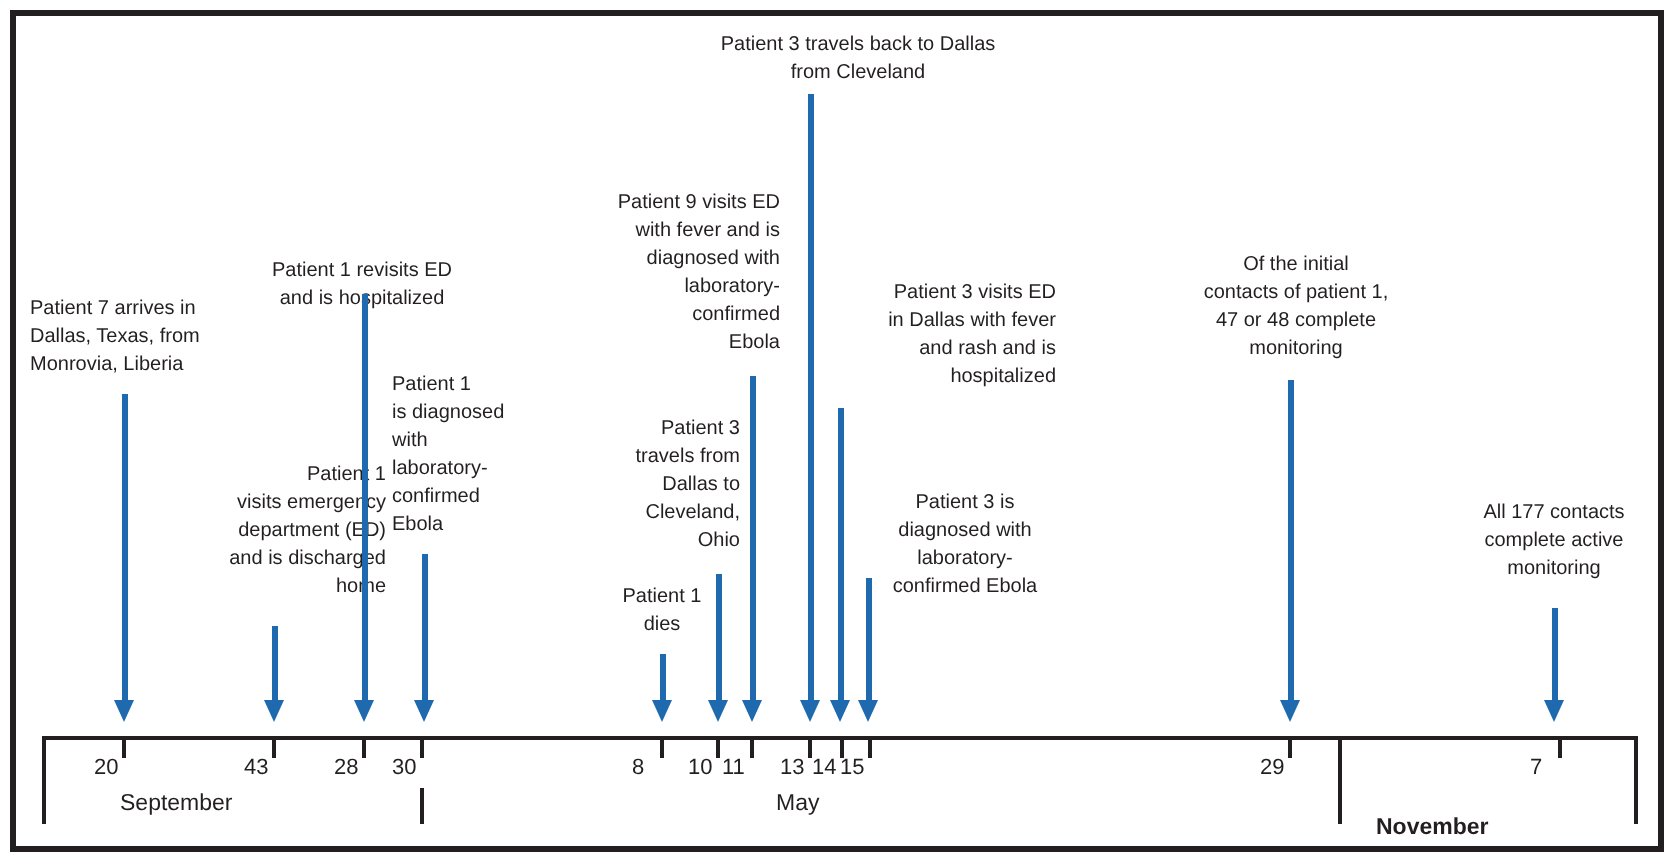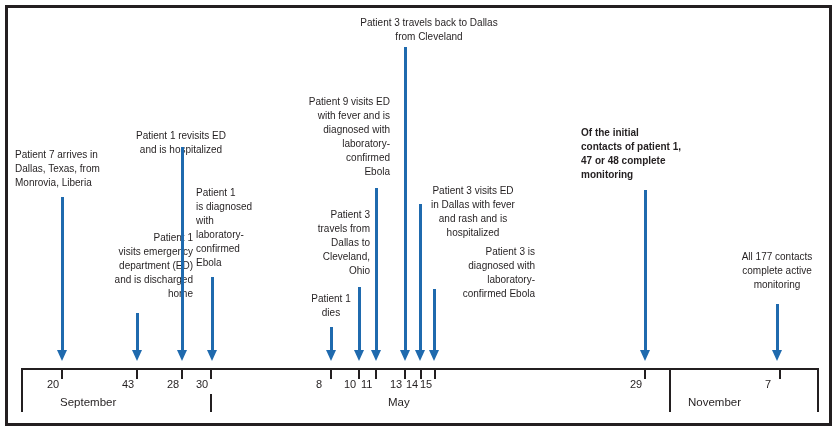--- a/index.html
+++ b/index.html
@@ -78,33 +78,33 @@
 diagnosed with
 laboratory-
 confirmed
 Ebola</div>
       <div class="arrow-shaft" style="left: 374.5px; top: 188px; height: 163px; background: rgb(31, 106, 174);"></div>
       <div class="arrow-head" style="left: 370.5px; top: 350px; border-top: 11px solid rgb(31, 106, 174);"></div>
       <div class="event-label" style="left: 328px; top: 16px; width: 202px; text-align: center;">Patient 3 travels back to Dallas
 from Cleveland</div>
       <div class="arrow-shaft" style="left: 403.5px; top: 47px; height: 304px; background: rgb(31, 106, 174);"></div>
       <div class="arrow-head" style="left: 399.5px; top: 350px; border-top: 11px solid rgb(31, 106, 174);"></div>
-      <div class="event-label" style="left: 418px; top: 140px; width: 110px; text-align: center; margin-top: 44px;">Patient 3 visits ED
+      <div class="event-label" style="left: 418px; top: 140px; width: 110px; text-align: right;">Patient 3 visits ED
 in Dallas with fever
 and rash and is
 hospitalized</div>
       <div class="arrow-shaft" style="left: 418.5px; top: 204px; height: 147px; background: rgb(31, 106, 174);"></div>
       <div class="arrow-head" style="left: 414.5px; top: 350px; border-top: 11px solid rgb(31, 106, 174);"></div>
-      <div class="event-label" style="left: 430px; top: 245px; width: 105px; text-align: right;">Patient 3 is
+      <div class="event-label" style="left: 430px; top: 245px; width: 105px; text-align: center;">Patient 3 is
 diagnosed with
 laboratory-
 confirmed Ebola</div>
       <div class="arrow-shaft" style="left: 432.5px; top: 289px; height: 62px; background: rgb(31, 106, 174);"></div>
       <div class="arrow-head" style="left: 428.5px; top: 350px; border-top: 11px solid rgb(31, 106, 174);"></div>
-      <div class="event-label" style="left: 581px; top: 126px; width: 134px; text-align: left; font-weight: bold;">Of the initial
+      <div class="event-label" style="left: 581px; top: 126px; width: 134px; text-align: center;">Of the initial
 contacts of patient 1,
 47 or 48 complete
 monitoring</div>
       <div class="arrow-shaft" style="left: 643.5px; top: 190px; height: 161px; background: rgb(31, 106, 174);"></div>
       <div class="arrow-head" style="left: 639.5px; top: 350px; border-top: 11px solid rgb(31, 106, 174);"></div>
       <div class="event-label" style="left: 716px; top: 250px; width: 122px; text-align: center;">All 177 contacts
 complete active
 monitoring</div>
       <div class="arrow-shaft" style="left: 775.5px; top: 304px; height: 47px; background: rgb(31, 106, 174);"></div>
       <div class="arrow-head" style="left: 771.5px; top: 350px; border-top: 11px solid rgb(31, 106, 174);"></div>
@@ -128,19 +128,19 @@
       <div class="axis-tick" style="left: 420px; top: 370px; height: 9px; background: rgb(35, 31, 32);"></div>
       <div class="tick-label" style="left: 421px; top: 378px;">14</div>
       <div class="axis-tick" style="left: 434px; top: 370px; height: 9px; background: rgb(35, 31, 32);"></div>
       <div class="tick-label" style="left: 435px; top: 378px;">15</div>
       <div class="axis-tick" style="left: 644px; top: 370px; height: 9px; background: rgb(35, 31, 32);"></div>
       <div class="tick-label" style="left: 645px; top: 378px;">29</div>
       <div class="axis-tick" style="left: 779px; top: 370px; height: 9px; background: rgb(35, 31, 32);"></div>
       <div class="tick-label" style="left: 780px; top: 378px;">7</div>
       <div class="month-label" style="left: 115px; top: 396px;">September</div>
       <div class="month-label" style="left: 443px; top: 396px;">May</div>
-      <div class="month-label" style="left: 743px; top: 396px;">November</div>
+      <div class="month-label" style="left: 743px; top: 408px; font-weight: bold;">November</div>
       <div class="divider" style="left: 21px; top: 368px; height: 44px; background: rgb(35, 31, 32);"></div>
       <div class="divider" style="left: 210px; top: 394px; height: 18px; background: rgb(35, 31, 32);"></div>
       <div class="divider" style="left: 669px; top: 368px; height: 44px; background: rgb(35, 31, 32);"></div>
       <div class="divider" style="left: 817px; top: 368px; height: 44px; background: rgb(35, 31, 32);"></div>
     </div>
 </div>
 
 </body></html>

